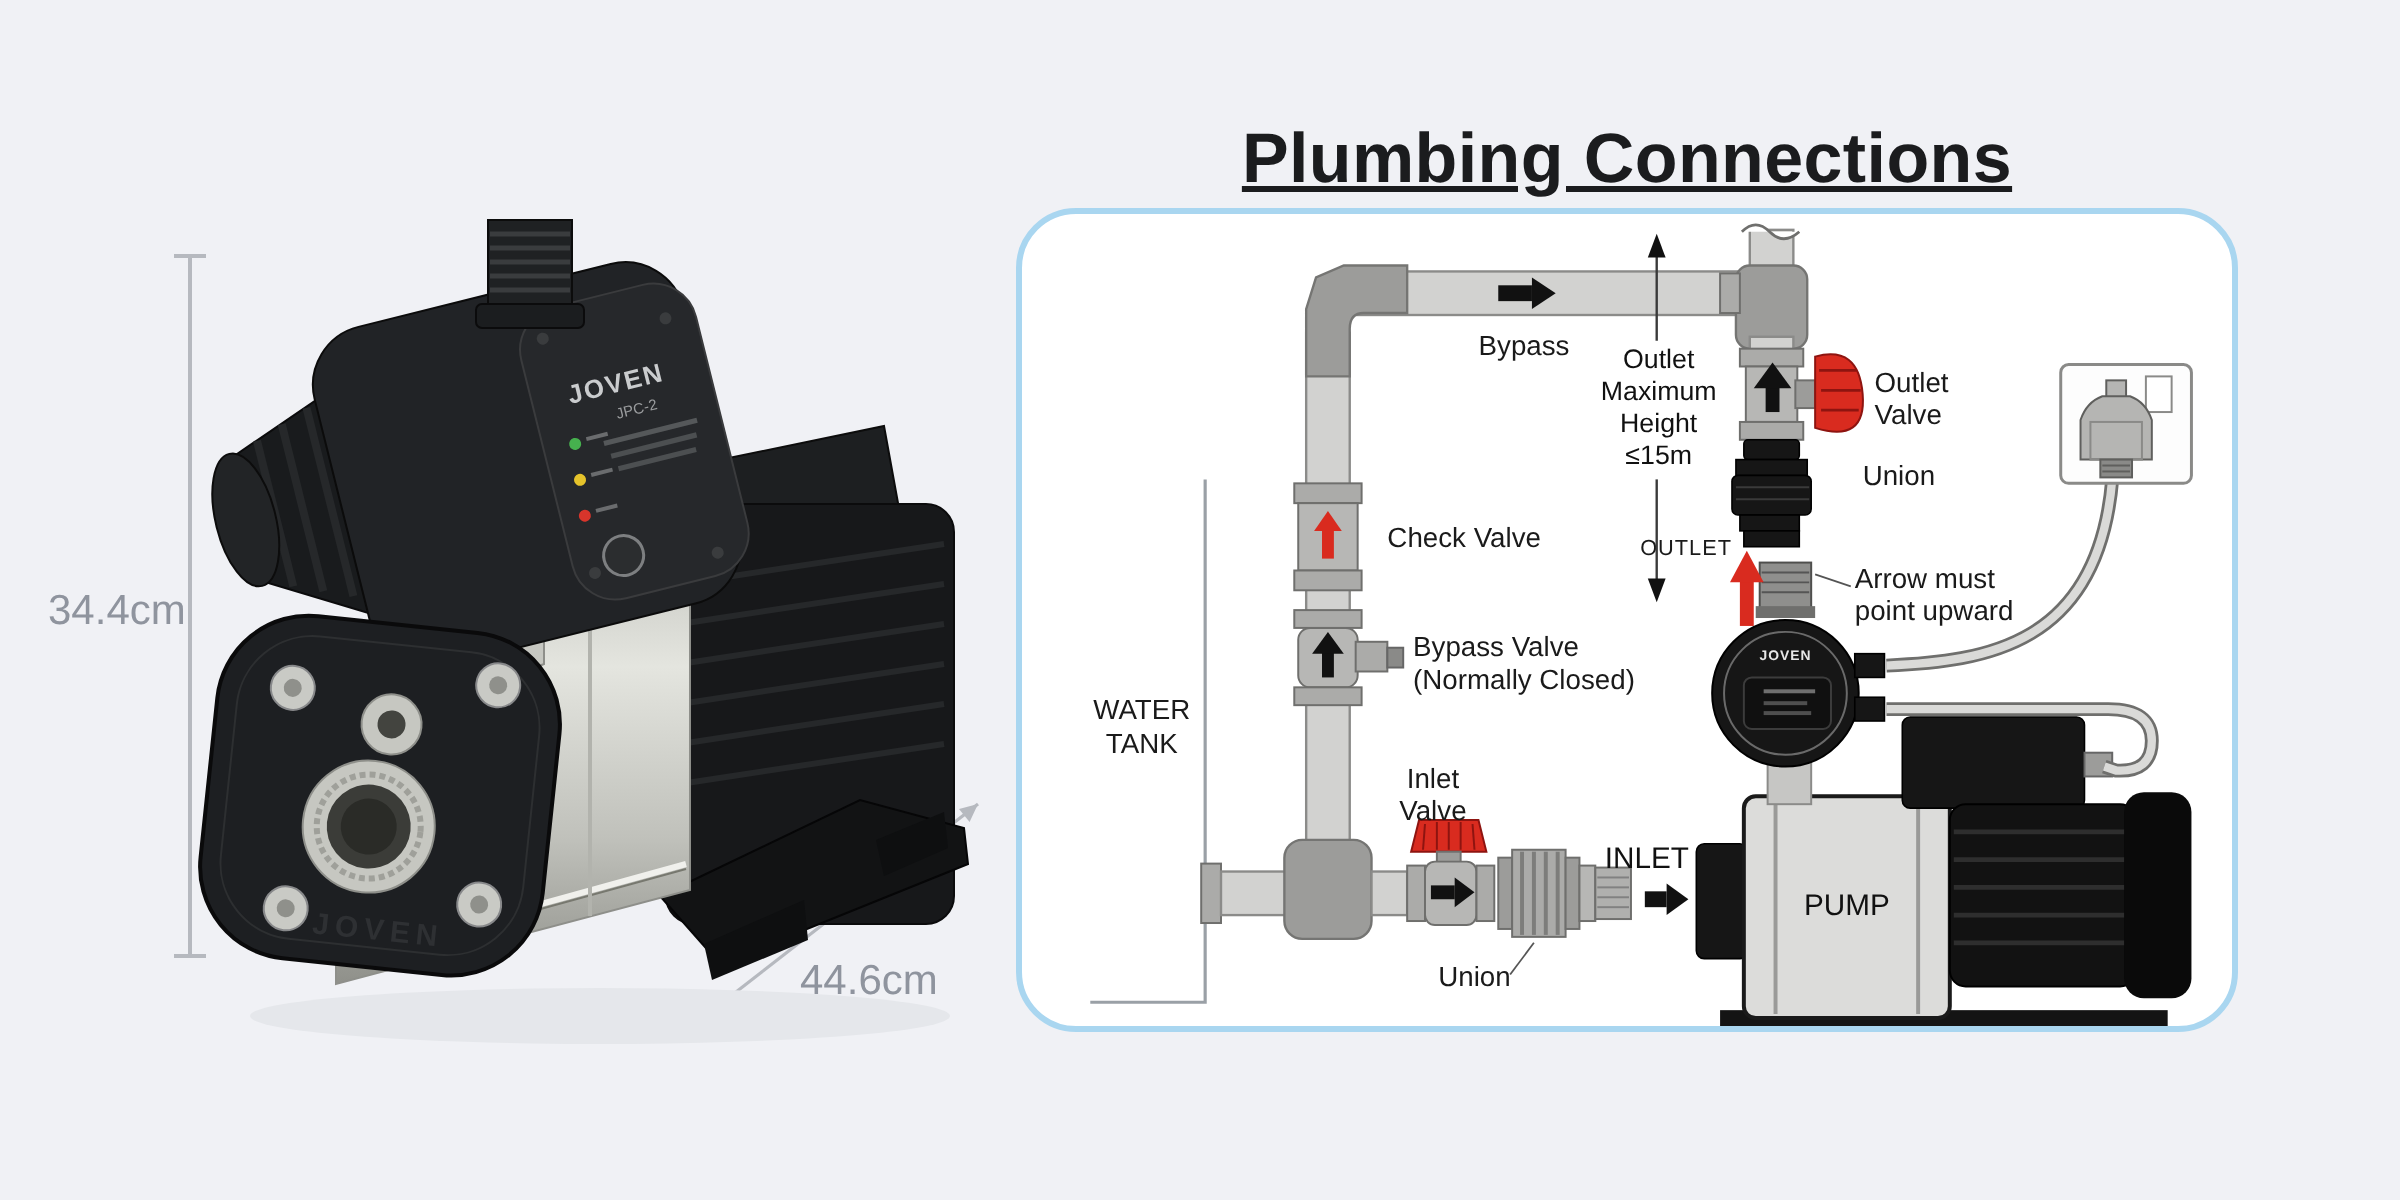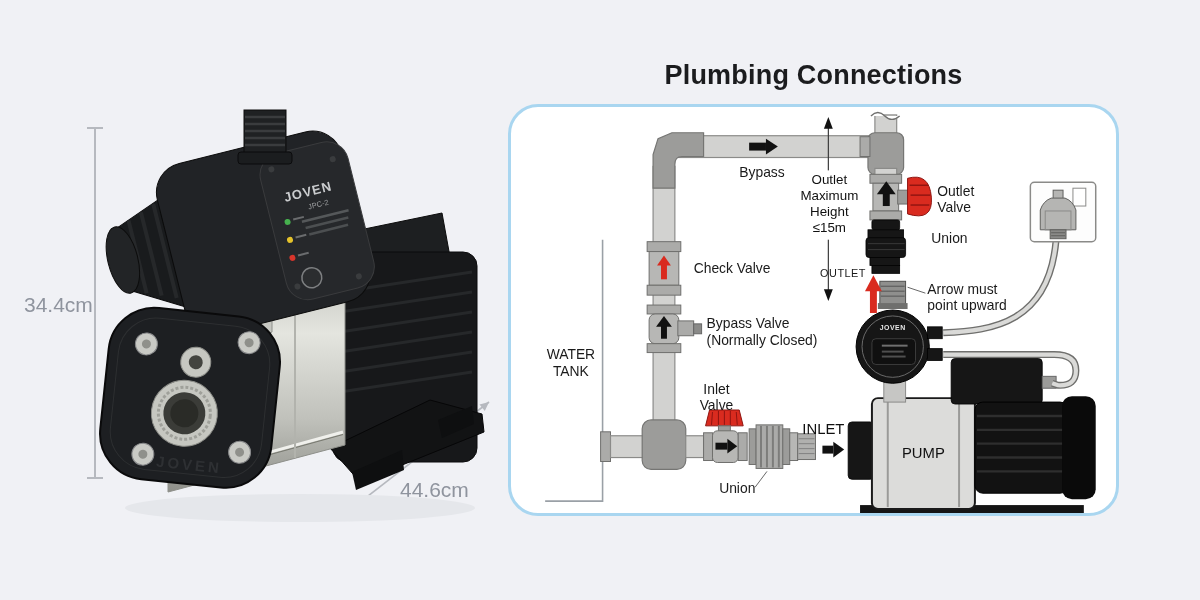--- a/index.html
+++ b/index.html
@@ -1,20 +1,20 @@
 <!DOCTYPE html>
 <html><head>
 <meta charset="utf-8">
 <style>
   html,body{margin:0;padding:0;}
   body{width:1200px;height:600px;overflow:hidden;background:#f0f1f5;font-family:"Liberation Sans",sans-serif;}
   .stage{position:relative;width:1200px;height:600px;background:#f0f1f5;}
   .product-svg{position:absolute;left:0;top:0;width:508px;height:600px;}
   .panel-title{position:absolute;left:508px;top:60px;width:611px;margin:0;text-align:center;
-    font-size:27px;font-weight:bold;color:#1b1c1e;letter-spacing:.2px;}
+    font-size:35px;font-weight:bold;color:#1b1c1e;letter-spacing:.2px;text-decoration:underline;}
   .panel{position:absolute;left:508px;top:104px;width:611px;height:412px;box-sizing:border-box;
     background:#ffffff;border:3px solid #a9d6f0;border-radius:30px;}
   .diagram-svg{position:absolute;left:0;top:0;width:100%;height:100%;}
   svg text{font-family:"Liberation Sans",sans-serif;}
   .lbl{font-size:14px;fill:#1a1a1a;}
   .lbl-sm{font-size:11px;fill:#1a1a1a;letter-spacing:.5px;}
   .lbl-big{font-size:15px;fill:#111;}
   .dim-lbl{font-size:21px;fill:#8f949e;}
   .pipe{fill:#d2d2d0;stroke:#8b8b89;stroke-width:1.2;}
   .fit{fill:#9c9c9a;stroke:#757573;stroke-width:1.2;}

